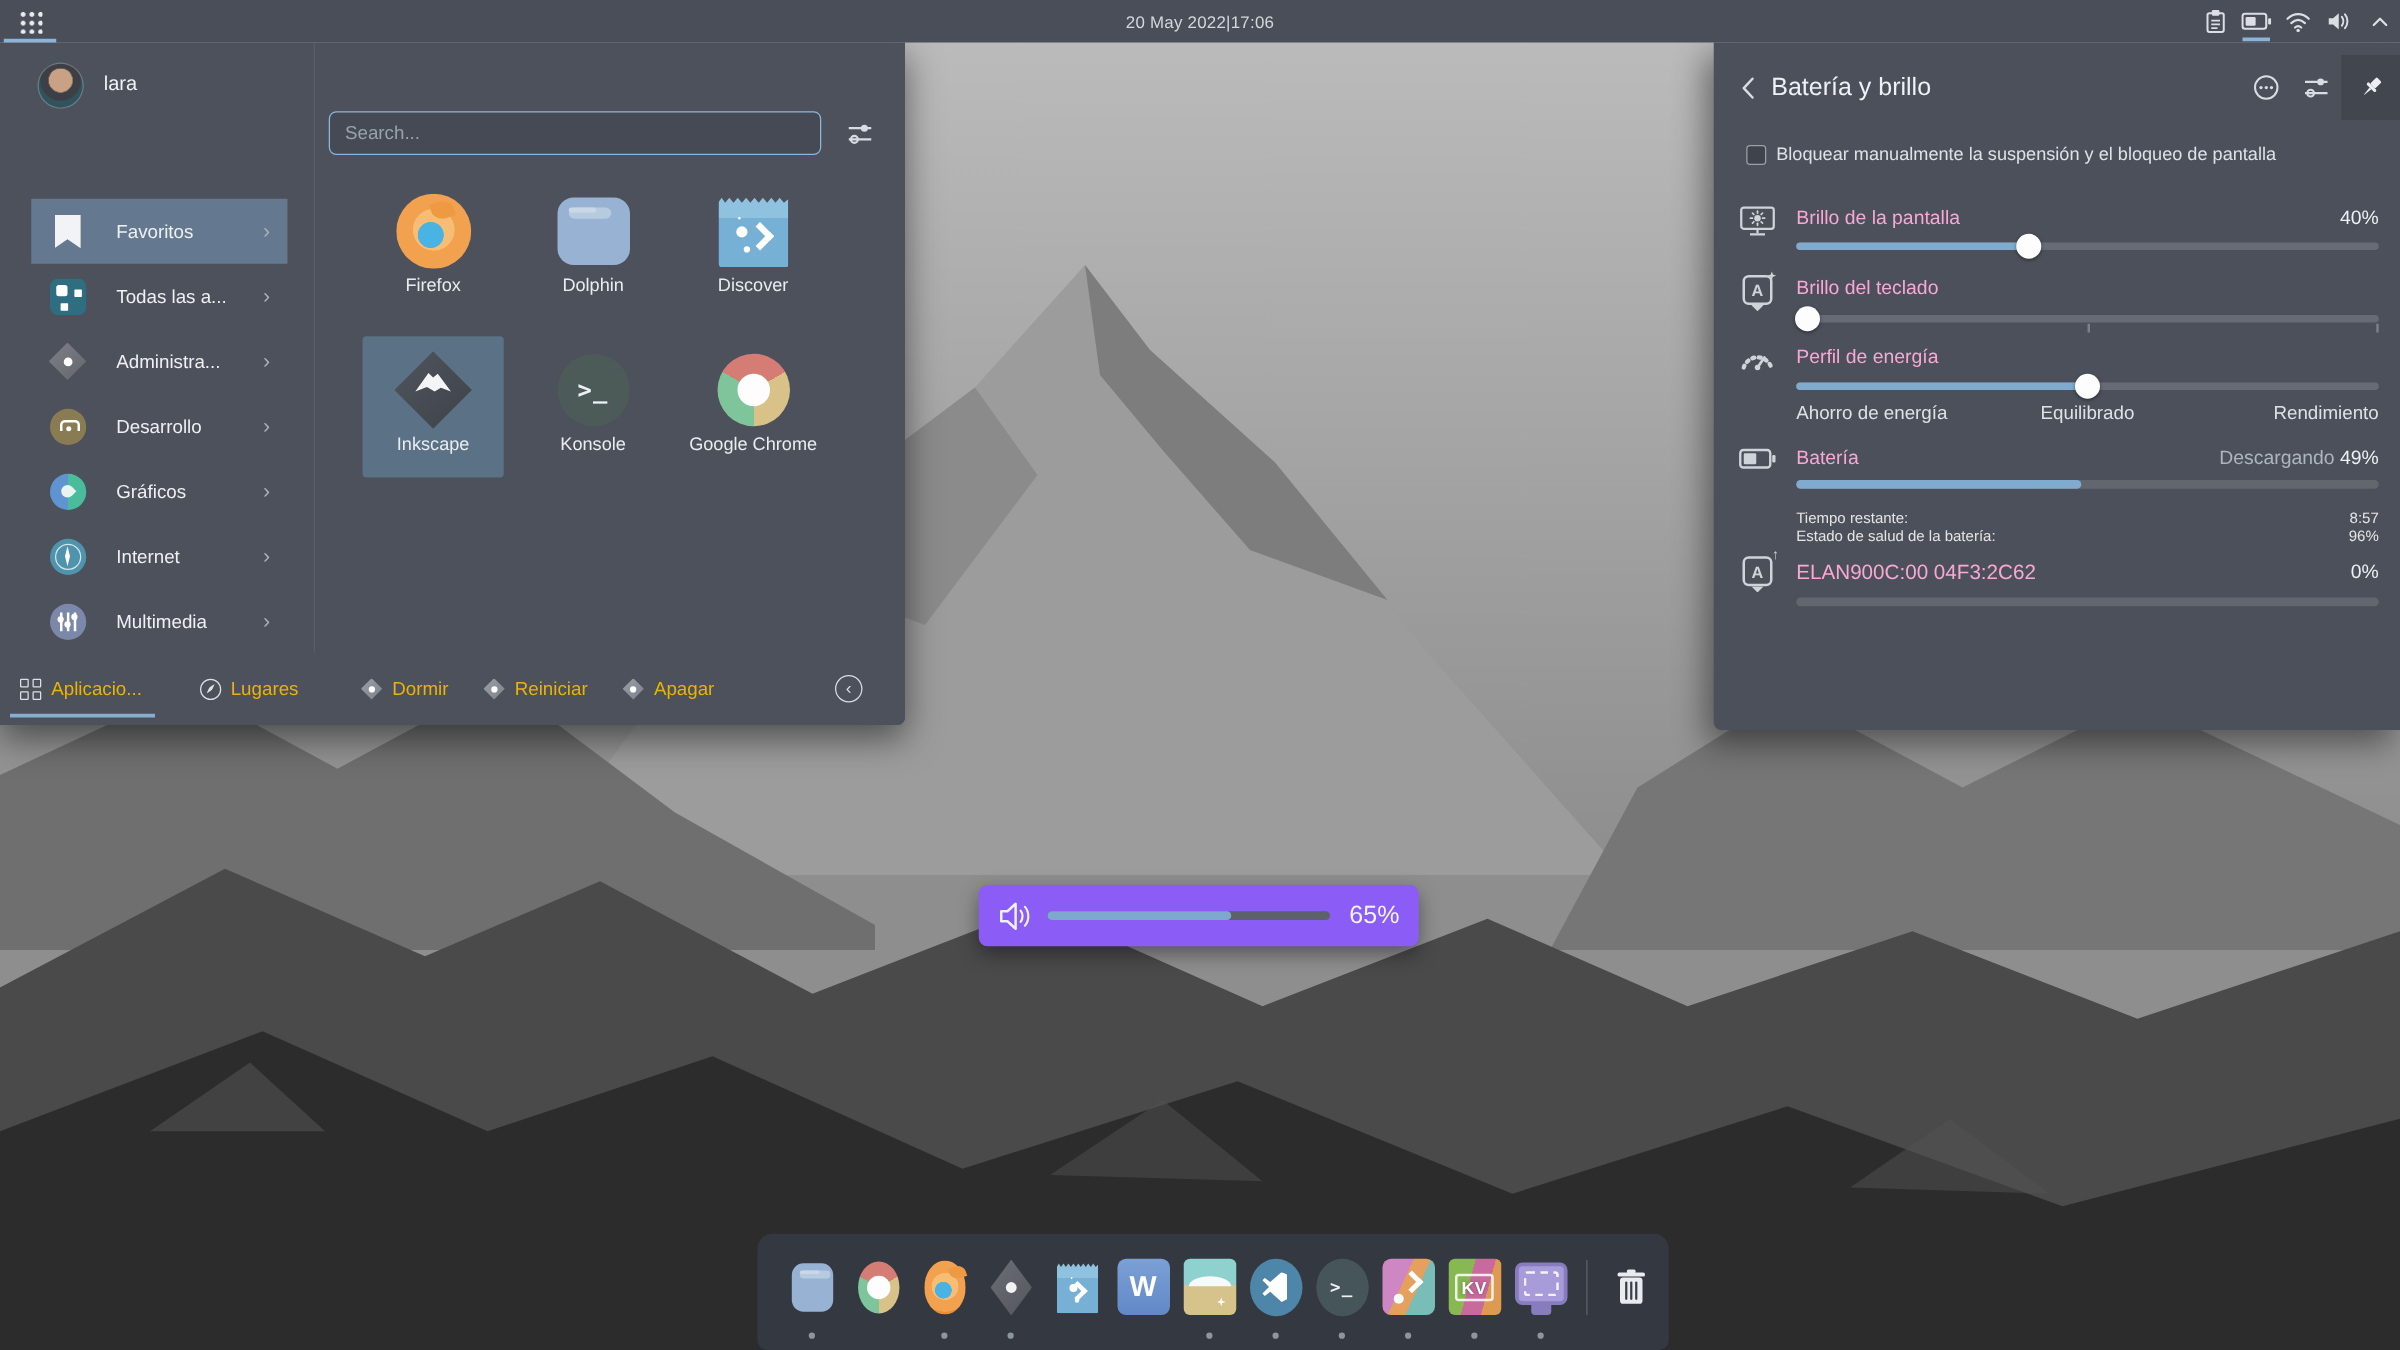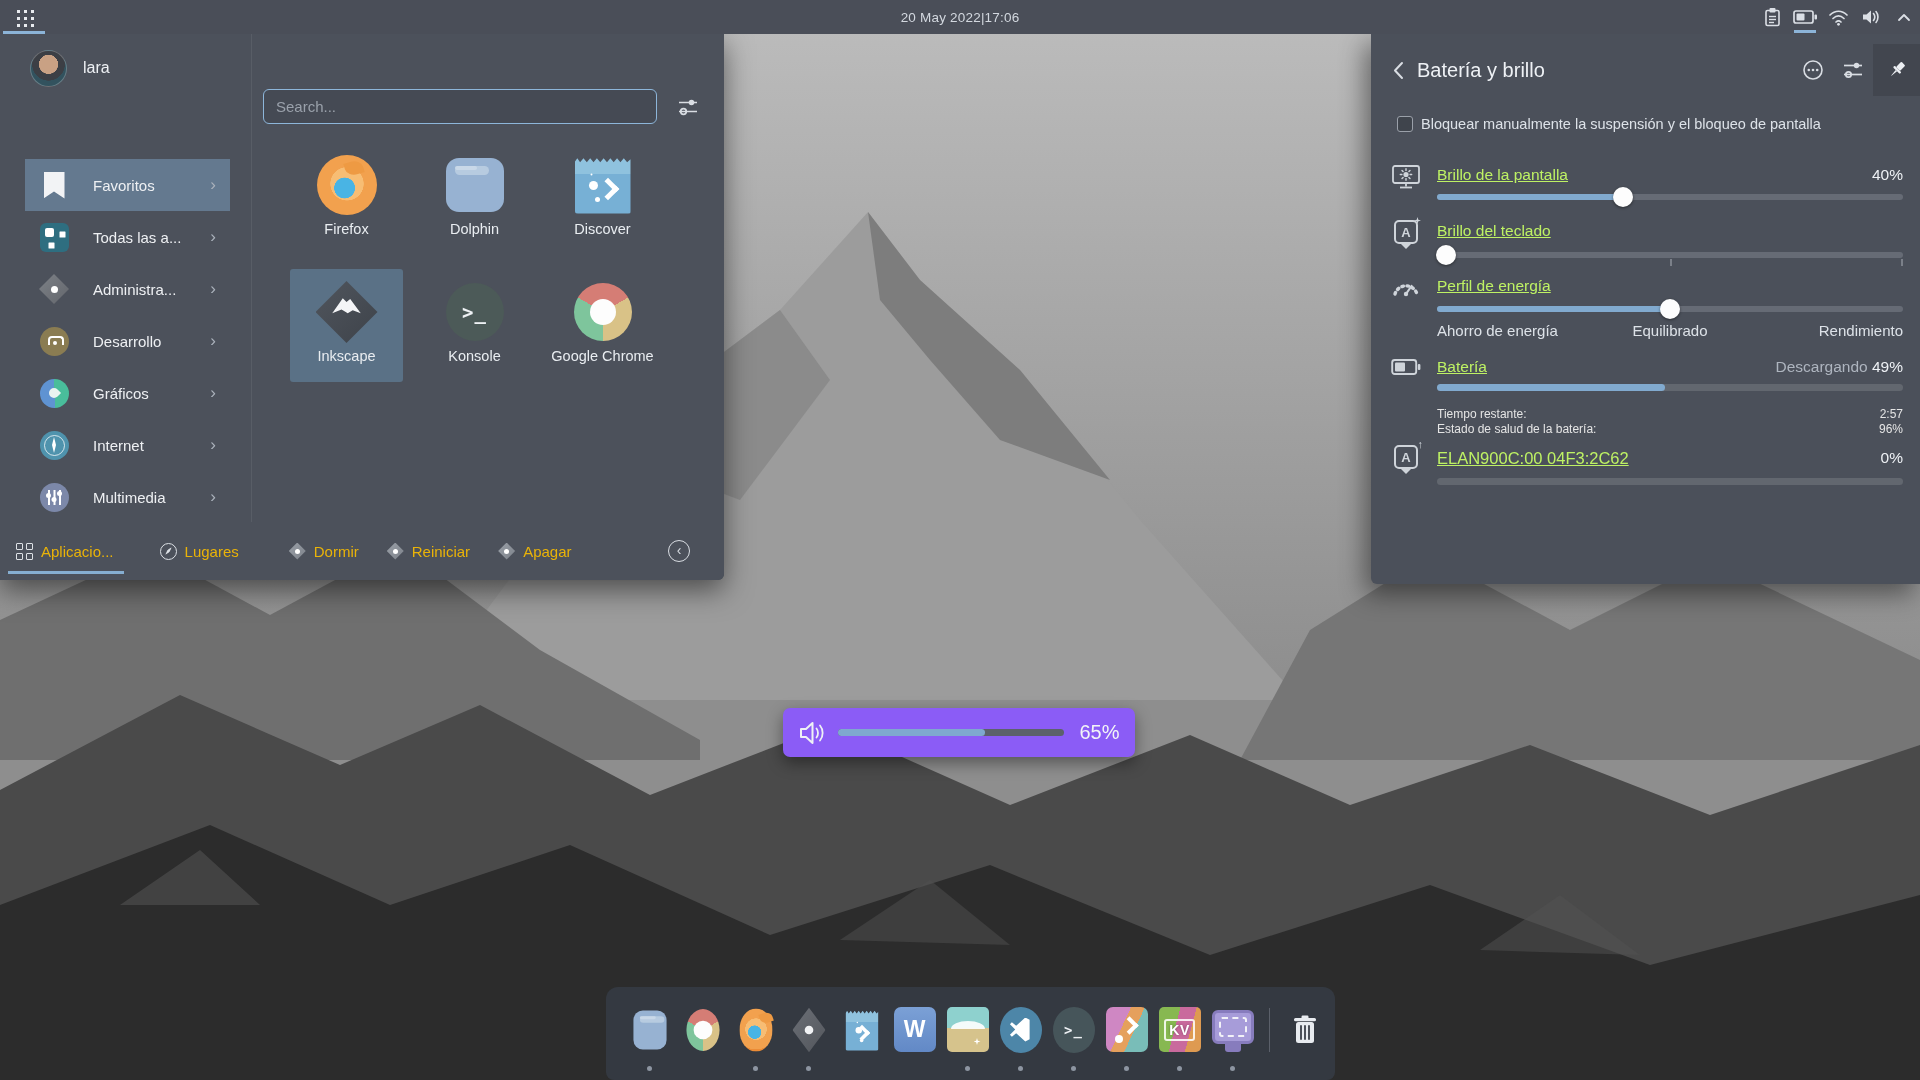--- a/index.html
+++ b/index.html
@@ -100,21 +100,21 @@
   .p-header{position:absolute;left:14px;top:14px;right:0;height:44px;display:flex;align-items:center;}
   .back-btn{width:26px;height:26px;display:flex;align-items:center;justify-content:center;}
   .p-title{color:#eef1f5;font-size:20px;margin-left:6px;}
   .p-hicons{position:absolute;right:0;top:-4px;height:52px;display:flex;align-items:center;}
   .h-btn{width:40px;height:52px;display:flex;align-items:center;justify-content:center;}
   .h-btn.pinned{background:#42464f;width:47px;}
   .p-check-row{position:absolute;left:12px;top:82px;display:flex;align-items:center;gap:8px;margin-left:14px;}
   .checkbox{width:16px;height:16px;border:1.5px solid #9aa0a9;border-radius:3px;background:#3f444c;}
   .p-check-label{color:#dde2e8;font-size:14.5px;}
   .p-row-icon{position:absolute;left:20px;width:30px;height:30px;display:flex;align-items:center;justify-content:center;}
-  .p-label{position:absolute;left:66px;color:#bef264;font-size:15.5px;text-decoration:underline;}
+  .p-label{position:absolute;left:66px;color:#f9a8d4;font-size:15.5px;}
   .p-value{position:absolute;right:17px;color:#eef1f5;font-size:15.5px;text-align:right;}
   .slider{position:absolute;left:66px;width:466px;height:20px;}
   .slider .track{position:absolute;left:0;right:0;top:50%;height:6px;margin-top:-3px;border-radius:3px;background:#666b75;}
   .slider .fill{position:absolute;left:0;top:50%;height:6px;margin-top:-3px;border-radius:3px;background:#81aacf;}
   .slider .handle{position:absolute;top:50%;width:20px;height:20px;margin-top:-10px;border-radius:50%;background:#fdfdfd;transform:translateX(-50%);box-shadow:0 1px 3px rgba(0,0,0,.45);}
   .slider .tick{position:absolute;top:14px;width:2px;height:7px;background:#7b8089;}
   .pbar{position:absolute;left:66px;width:466px;height:7px;border-radius:3.5px;background:#62676f;}
   .pbar .fill{position:absolute;left:0;top:0;bottom:0;border-radius:3.5px;background:#81aacf;}
   .profile-labels{position:absolute;left:66px;width:466px;display:flex;color:#dde2e8;font-size:15px;}
   .profile-labels span:nth-child(1){flex:1;text-align:left;}
@@ -497,21 +497,21 @@
     <span class="p-label" style="top:324px;">Batería</span>
     <span class="p-value" style="top:324px;">
       <span class="batt-status">Descargando</span>
       <span>49%</span>
     </span>
     <div class="pbar" style="top:350px;">
       <span class="fill" style="width: 49%;"></span>
     </div>
     <div class="detail-row" style="top:373px;">
       <span>Tiempo restante:</span>
-      <span>2:57</span>
+      <span>8:57</span>
     </div>
     <div class="detail-row" style="top:388px;">
       <span>Estado de salud de la batería:</span>
       <span>96%</span>
     </div>
 
     <div class="p-row-icon" style="top:408px;">
       <span class="kbd-key uparrow">
           <span>A</span>
         </span>

